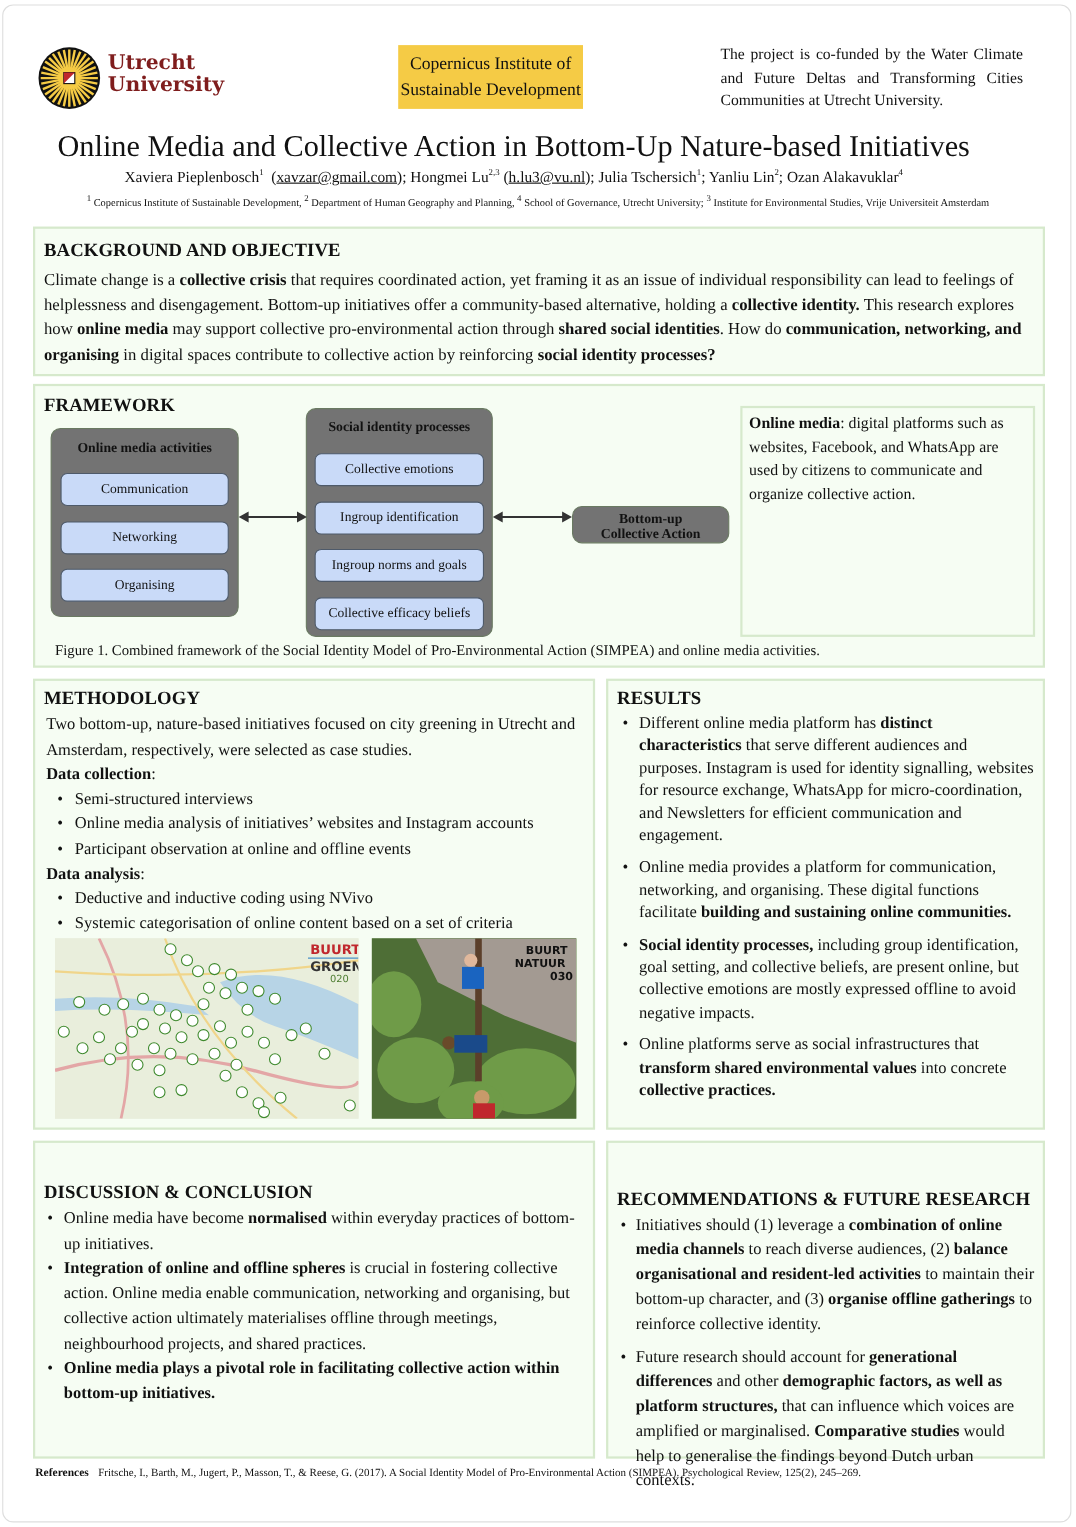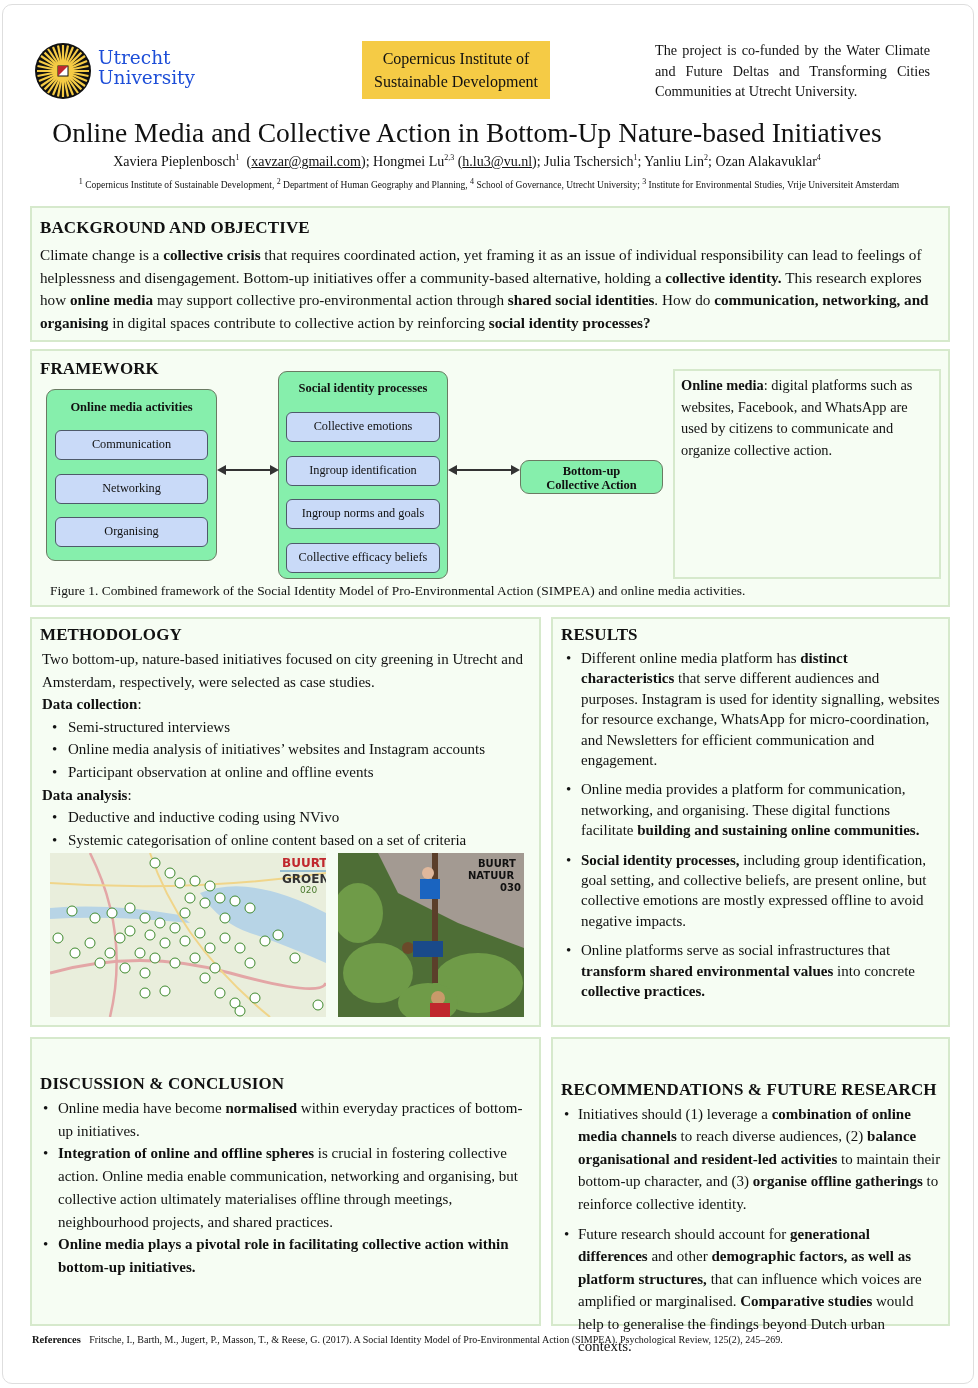--- a/index.html
+++ b/index.html
@@ -4,42 +4,42 @@
 <style>
   * { box-sizing: border-box; margin: 0; padding: 0; }
   html, body { width: 978px; height: 1388px; background: #ffffff; }
   body { font-family: "Liberation Serif", "DejaVu Serif", serif; color: #111; position: relative; overflow: hidden; }
   .poster { position: absolute; left: 2px; top: 4px; width: 972px; height: 1380px; border: 1px solid #dedede; border-radius: 10px; background: #fff; }
   .abs { position: absolute; }
 
   
   .logo { left: 34px; top: 42px; width: 180px; height: 56px; }
   .logo svg { position: absolute; left: 0; top: 0; }
-  .logo-text { position: absolute; left: 64px; top: 6px; font-family: "DejaVu Serif", serif; font-weight: normal; font-size: 18.5px; line-height: 20px; color: #1d4ed8; }
-  .institute { left: 362px; top: 41px; width: 188px; height: 58px; background: #f5cb45; font-size: 16px; line-height: 23px; text-align: center; padding-top: 6px; color: #111; }
+  .logo-text { position: absolute; left: 64px; top: 6px; font-family: "DejaVu Serif", serif; font-weight: bold; font-size: 18.5px; line-height: 20px; color: #7f1d1d; }
+  .institute { left: 362px; top: 41px; width: 168px; height: 58px; background: #f5cb45; font-size: 16px; line-height: 23px; text-align: center; padding-top: 6px; color: #111; }
   .funding { left: 655px; top: 40px; width: 275px; font-size: 14.2px; line-height: 20.5px; text-align: justify; text-align-last: left; }
   .title { left: 0; top: 117px; width: 934px; text-align: center; font-size: 27.5px; color: #111; }
   .authors { left: 0; top: 154px; width: 934px; text-align: center; font-size: 14px; }
   .authors u { text-decoration: underline; }
   sup { font-size: 8px; vertical-align: super; line-height: 0; }
   .affil { left: 0; top: 180px; width: 978px; text-align: center; font-size: 9.5px; }
 
   
   .box { position: absolute; background: #f6fdf3; border: 2px solid #d6e9cc; }
   .box h2 { font-size: 17px; font-weight: bold; letter-spacing: 0.1px; margin-bottom: 3px; }
   .para { font-size: 15.2px; line-height: 22.6px; }
   b { font-weight: bold; }
 
   #bg { left: 30px; top: 206px; width: 920px; height: 136px; padding: 10px 8px 0 8px; }
   #bg h2 { margin-bottom: 6px; }
 
   #fw { left: 30px; top: 349px; width: 920px; height: 258px; }
   #fw h2 { position: absolute; left: 8px; top: 8px; }
   .fw-def { position: absolute; left: 641px; top: 18px; width: 268px; height: 210px; border: 2px solid #d6e9cc; background: #f6fdf3; padding: 4px 6px; font-size: 14.4px; line-height: 21.5px; }
-  .group { position: absolute; background: #86efac; border: 1.5px solid #6a7a62; border-radius: 9px; }
+  .group { position: absolute; background: #737373; border: 1.5px solid #6a7a62; border-radius: 9px; }
   .group-title { position: absolute; left: 0; width: 100%; text-align: center; font-size: 12.5px; font-weight: bold; }
   .item { position: absolute; background: #c9daf8; border: 1.5px solid #4e5a6a; border-radius: 6px; text-align: center; font-size: 12.3px; line-height: 26px; }
   .caption { position: absolute; left: 18px; top: 232px; font-size: 13.4px; }
 
   #meth { left: 30px; top: 617px; width: 511px; height: 410px; padding: 6px 8px 0 8px; }
   #meth .para { font-size: 15px; }
   ul { list-style: none; }
   .sub li { position: relative; padding-left: 28px; font-size: 15px; line-height: 22.6px; }
   .sub li::before { content: "•"; position: absolute; left: 12px; top: 0; }
   .photos { position: absolute; left: 18px; top: 234px; width: 476px; height: 164px; }

